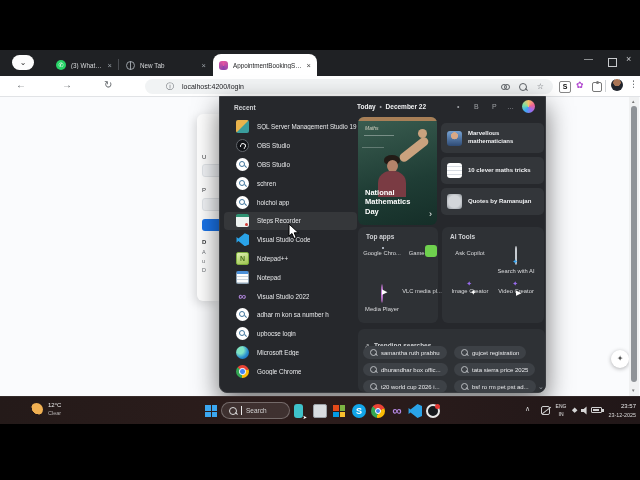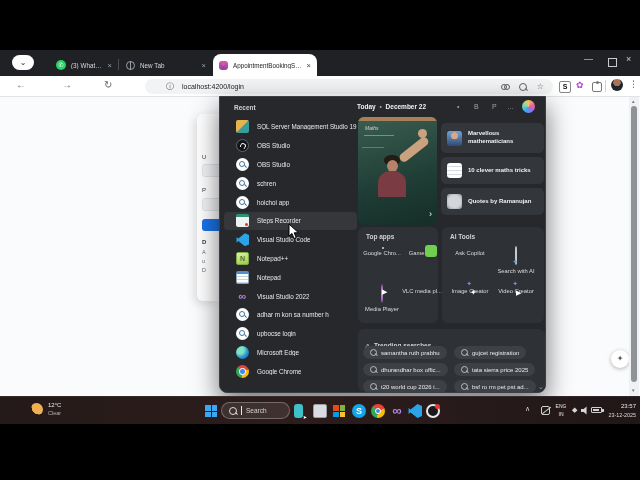--- a/index.html
+++ b/index.html
@@ -315,20 +315,21 @@
   <div id="hero">
     <span class="strip"></span>
     <span class="chalk">Maths</span>
     <span class="scrib"></span>
     <span class="scrib2"></span>
     <span class="arm"></span>
     <span class="hand"></span>
     <span class="hair"></span>
     <span class="face"></span>
     <span class="body"></span>
+    <div class="htitle">National Mathematics Day</div>
     <span class="hchev">›</span>
   </div>
 
   <div class="story" style="top:26px;height:30px">
     <span class="th th1"></span>
     <span class="stext">Marvellous mathematicians</span>
     </div>
   <div class="story" style="top:60px;height:27px">
     <span class="th th2"></span>
     <span class="stext">10 clever maths tricks</span>

